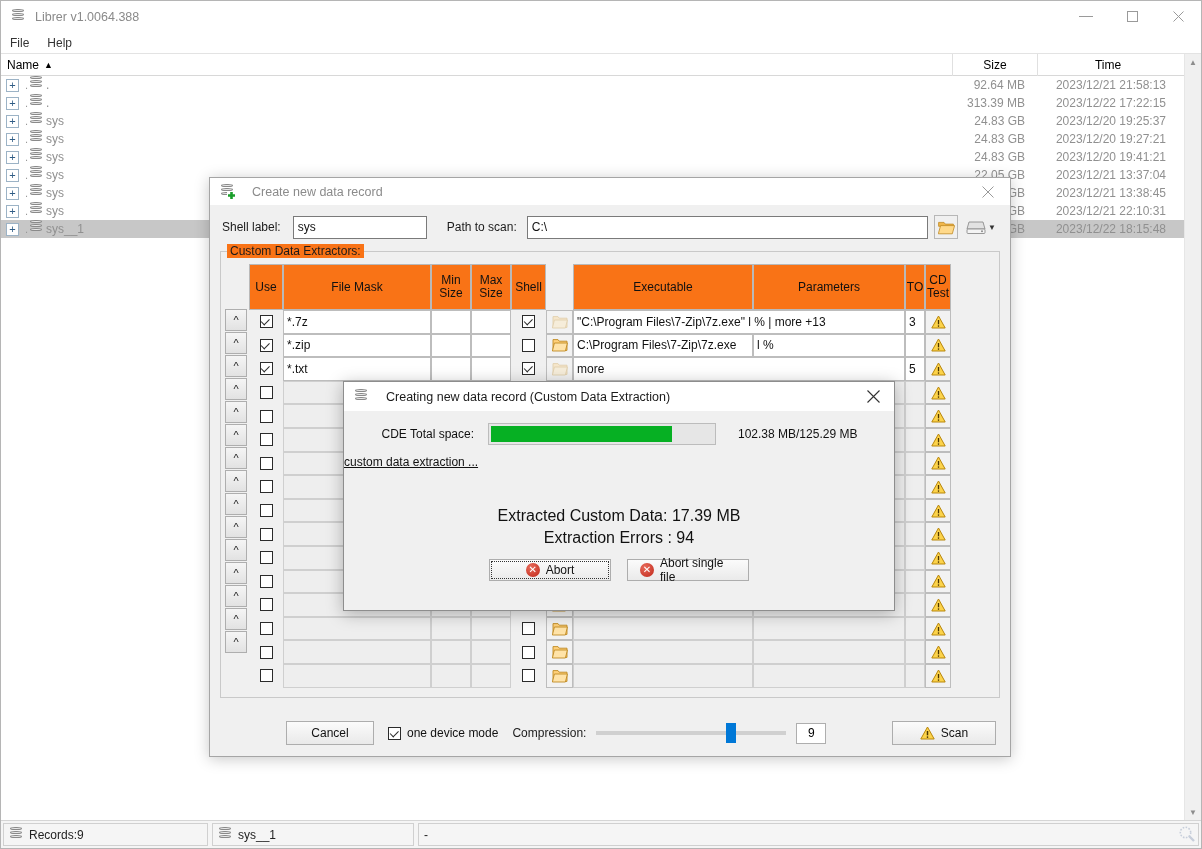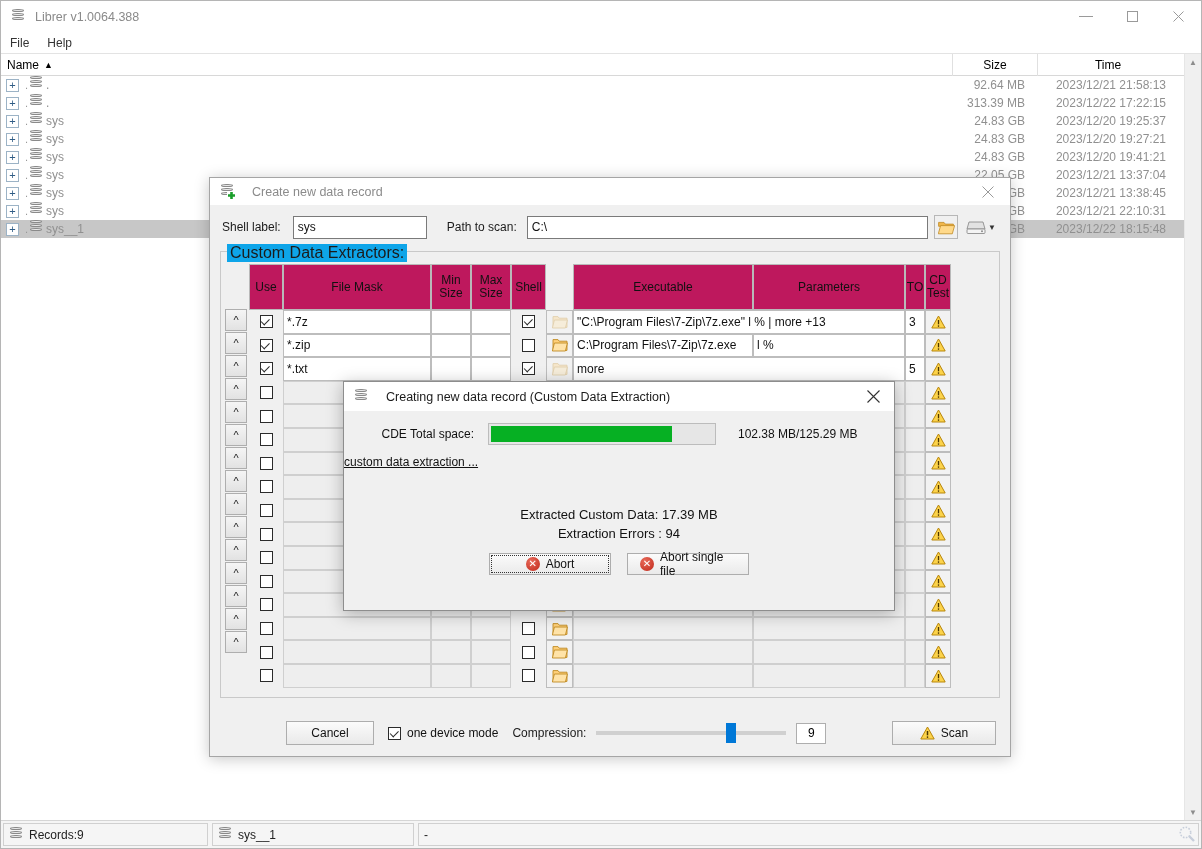--- a/index.html
+++ b/index.html
@@ -161,37 +161,37 @@
     width:34px; height:24px; border:1px solid transparent; background:transparent;
     display:flex; align-items:center; justify-content:center; gap:2px;
   }
 
   
   .gbox {
     margin:4px 10px 0 10px; border:1px solid #c9c9c9; position:relative;
     padding:12px 4px 4px 4px; height:447px;
   }
   .gbox > legend, .gbox .gtitle {
-    position:absolute; top:-8px; left:6px; background:#0ea5e9;
-    padding:0 3px; font-size:16px; color:#1b1b1b;
+    position:absolute; top:-8px; left:6px; background:#f97316;
+    padding:0 3px; font-size:12px; color:#1b1b1b;
   }
 
   
   .cde-wrap { display:flex; }
   .cde-arrows { width:24px; flex:none; padding-top:45px; }
   .arrbtn {
     width:22px; height:22px; margin-bottom:1px;
     border:1px solid #aeaeae; background:linear-gradient(#f5f5f5,#e2e2e2);
     display:flex; align-items:center; justify-content:center;
     color:#222; font-size:11px; line-height:1;
   }
   .cde-table { flex:1; }
   .cde-hdr { display:flex; height:46px; }
   .hc {
-    border:1px solid #b9b9b9; background:#be185d;
+    border:1px solid #b9b9b9; background:#f97316;
     display:flex; align-items:center; justify-content:center; text-align:center;
     font-size:12px; color:#111; line-height:13px;
   }
   .c-use   { width:34px; flex:none; }
   .c-mask  { width:148px; flex:none; }
   .c-min   { width:40px; flex:none; }
   .c-max   { width:40px; flex:none; }
   .c-shell { width:35px; flex:none; }
   .c-icon  { width:27px; flex:none; }
   .c-exe   { width:180px; flex:none; }
@@ -267,21 +267,21 @@
     display:flex; align-items:center; justify-content:center; color:#333;
   }
   .prow { display:flex; align-items:center; padding:0 14px; height:30px; }
   .prow .plbl { width:130px; text-align:right; font-size:12px; color:#111; padding-right:14px; }
   .pbar {
     width:228px; height:22px; border:1px solid #bcbcbc; background:#e6e6e6; padding:2px;
   }
   .pbar .fill { height:100%; background:#06b023; }
   .pval { font-size:12px; color:#111; margin-left:22px; }
   .pstatus { font-size:12px; color:#111; margin-top:6px;text-decoration:underline; }
-  .pinfo { text-align:center; font-size:13px; color:#111; margin-top:4px; }
+  .pinfo { text-align:center; font-size:16px; color:#111; margin-top:4px; }
   .pbtns { display:flex; justify-content:center; gap:16px; margin-top:12px; }
   .pbtn {
     height:22px; border:1px solid #adadad; background:linear-gradient(#fbfbfb,#eaeaea);
     display:flex; align-items:center; justify-content:center; gap:6px;
     font-size:12px; color:#111; padding:0 12px;
   }
   .pbtn.focused { outline:1px dotted #333; outline-offset:-3px; }
   .errx {
     width:14px; height:14px; border-radius:50%;
     background: radial-gradient(circle at 35% 30%, #e86a5a, #c0281a);

